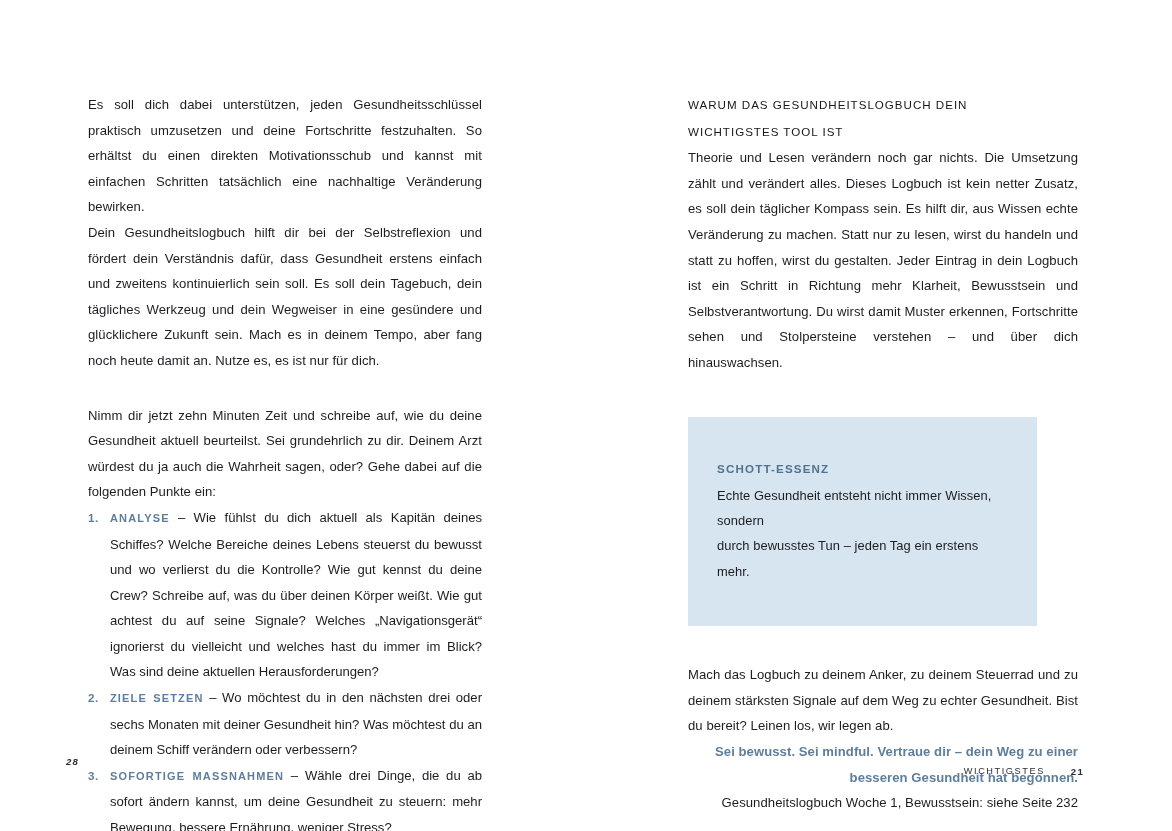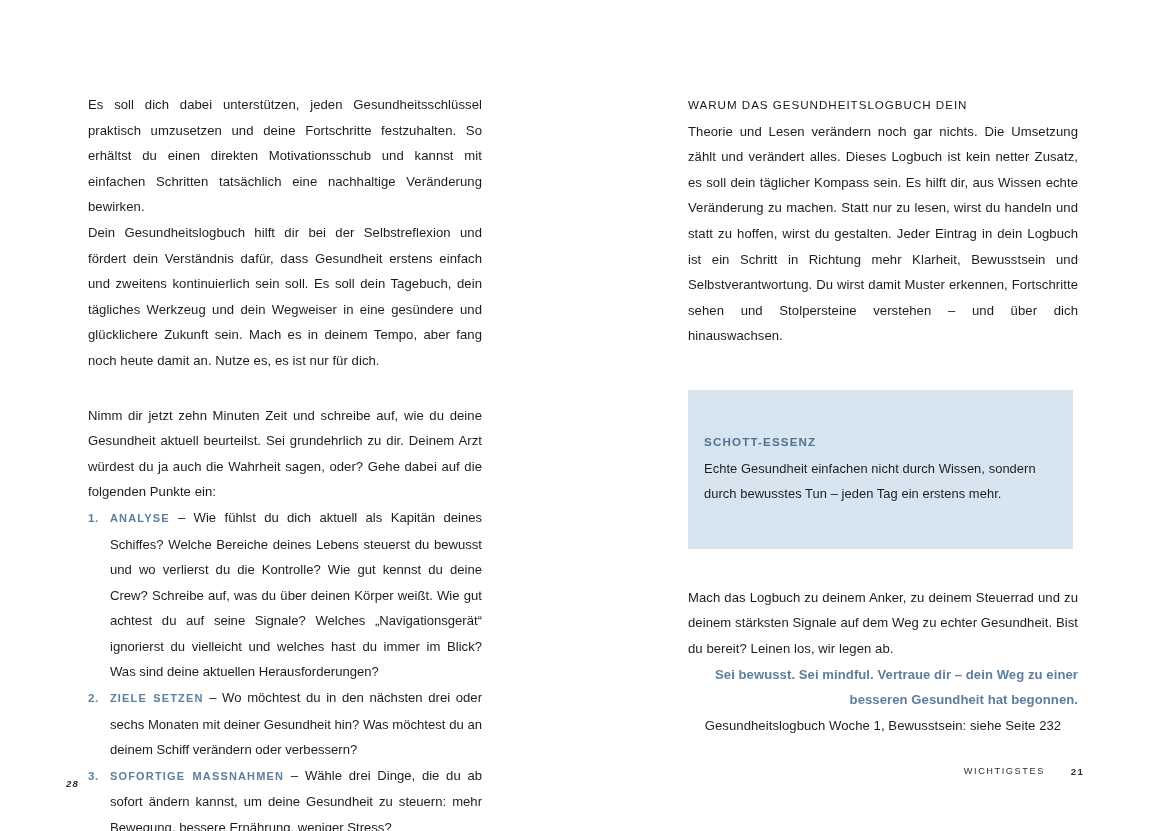--- a/index.html
+++ b/index.html
@@ -101,23 +101,23 @@
     font-size: 11px;
     letter-spacing: 0.105em;
     color: #5d7e9c;
     text-transform: uppercase;
   }
 
   
   .callout {
     margin-top: 41px;
     background: #d7e5f0;
-    width: 385px;
+    width: 349px;
     box-sizing: border-box;
-    padding: 41px 32px 42px 16px;
+    padding: 41px 32px 42px 29px;
   }
   .callout-title {
     font-size: 11.6px;
     font-weight: bold;
     letter-spacing: 0.10em;
     color: #4f7characters;
     color: #52738f;
     text-transform: uppercase;
     margin: 0 0 3px 0;
     line-height: 22px;
@@ -142,21 +142,21 @@
     height: 64px;
     display: flex;
     align-items: center;
     font-size: 9.6px;
     font-weight: bold;
     letter-spacing: 0.13em;
     color: #2b2d31;
   }
   .footer-left {
     left: 66px;
-    bottom: 16px;
+    bottom: 38px;
     font-style: italic;
   }
   .footer-right {
     right: 88px;
     bottom: 28px;
     gap: 26px;
   }
   .footer-label {
     font-weight: normal;
     letter-spacing: 0.17em;
@@ -199,32 +199,33 @@
 
     <div class="footer footer-left">
       <span class="pagenum">28</span>
     </div>
   </div>
 
   <div class="page page-right">
     <div class="right-col">
 
       <h2 class="section-head">WARUM DAS GESUNDHEITSLOGBUCH DEIN</h2>
+      <h2 class="section-head">WICHTIGSTES TOOL IST</h2>
       <p>Theorie und Lesen verändern noch gar nichts. Die Umsetzung zählt und verändert alles. Dieses Logbuch ist kein netter Zusatz, es soll dein täglicher Kompass sein. Es hilft dir, aus Wissen echte Veränderung zu machen. Statt nur zu lesen, wirst du handeln und statt zu hoffen, wirst du gestalten. Jeder Eintrag in dein Logbuch ist ein Schritt in Richtung mehr Klarheit, Bewusstsein und Selbstverantwortung. Du wirst damit Muster erkennen, Fortschritte sehen und Stolpersteine verstehen – und über dich hinauswachsen.</p>
 
       <div class="callout">
         <div class="callout-title">SCHOTT-ESSENZ</div>
-        <p class="callout-body">Echte Gesundheit einfachen nicht durch Wissen, sondern</p>
+        <p class="callout-body">Echte Gesundheit entsteht nicht immer Wissen, sondern</p>
         <p class="callout-body">durch bewusstes Tun – jeden Tag ein erstens mehr.</p>
       </div>
 
       <div style="margin-top:36px;">
         <p>Mach das Logbuch zu deinem Anker, zu deinem Steuerrad und zu deinem stärksten Signale auf dem Weg zu echter Gesundheit. Bist du bereit? Leinen los, wir legen ab.</p>
         <p class="accent-text" style="text-align:right;">Sei bewusst. Sei mindful. Vertraue dir – dein Weg zu einer besseren Gesundheit hat begonnen.</p>
-        <p style="text-align:center;">Gesundheitslogbuch Woche 1, Bewusstsein: siehe Seite 232</p>
+        <p style="text-align:right;">Gesundheitslogbuch Woche 1, Bewusstsein: siehe Seite 232</p>
       </div>
 
     </div>
 
     <div class="footer footer-right">
       <span class="footer-label">WICHTIGSTES</span>
       <span class="pagenum">21</span>
     </div>
   </div>
 

